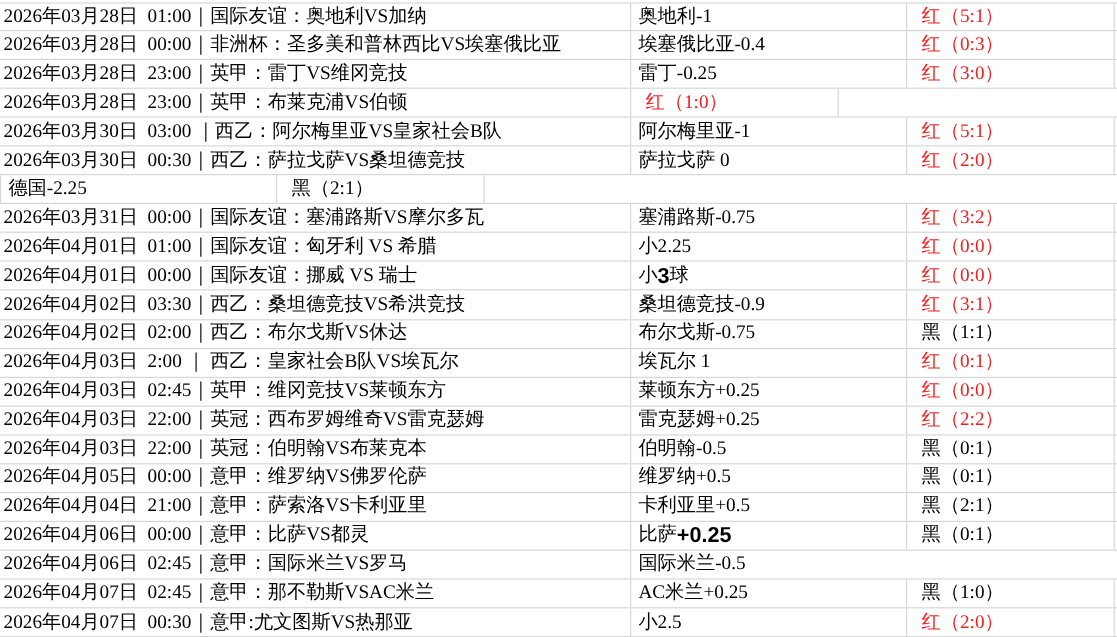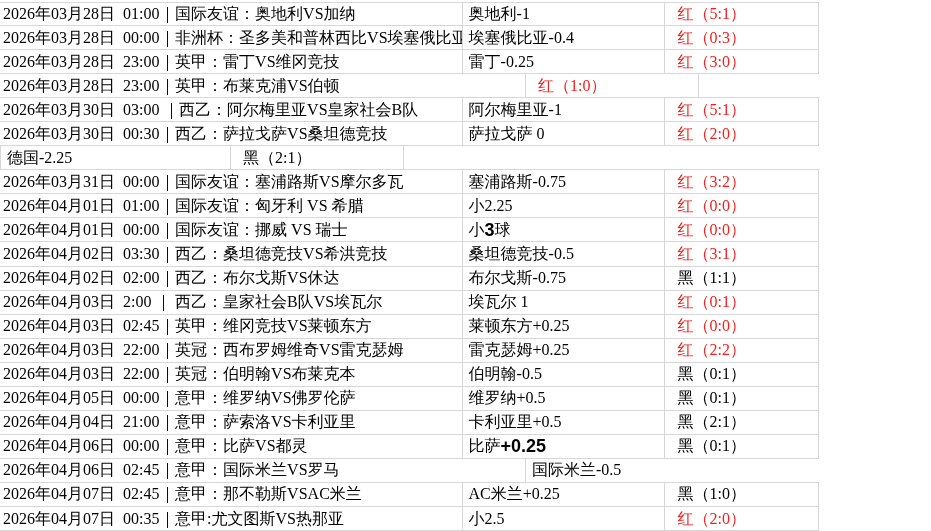--- a/index.html
+++ b/index.html
@@ -6,21 +6,21 @@
   html, body {
     width: 931px; height: 531px;
     background: #ffffff;
     overflow: hidden;
     font-family: "Liberation Serif", "DejaVu Serif", serif;
     font-size: 16px;
     color: var(--black, #000);
   }
   .sheet {
     position: relative;
-    width: 819px; height: 531px;
+    width: 931px; height: 531px;
     padding-top: 2px;
     background: var(--background, #fff);
   }
   .rows .row {
     display: flex;
     height: 24.05px;
     border-bottom: 1px solid var(--gridline, #d7d7d7);
   }
   .rows .row:first-child {
     border-top: 1px solid var(--gridline, #d7d7d7);
@@ -93,21 +93,21 @@
         <div class="cell c-handicap">小2.25</div>
         <div class="cell c-result outcome-red">红（0:0）</div>
       </div>
       <div class="row">
         <div class="cell c-match">2026年04月01日  00:00｜国际友谊：挪威 VS 瑞士</div>
         <div class="cell c-handicap">小<span class="bnum">3</span>球</div>
         <div class="cell c-result outcome-red">红（0:0）</div>
       </div>
       <div class="row">
         <div class="cell c-match">2026年04月02日  03:30｜西乙：桑坦德竞技VS希洪竞技</div>
-        <div class="cell c-handicap">桑坦德竞技-0.5</div>
+        <div class="cell c-handicap">桑坦德竞技-0.9</div>
         <div class="cell c-result outcome-red">红（3:1）</div>
       </div>
       <div class="row">
         <div class="cell c-match">2026年04月02日  02:00｜西乙：布尔戈斯VS休达</div>
         <div class="cell c-handicap">布尔戈斯-0.75</div>
         <div class="cell c-result outcome-black">黑（1:1）</div>
       </div>
       <div class="row">
         <div class="cell c-match">2026年04月03日  2:00 ｜ 西乙：皇家社会B队VS埃瓦尔</div>
         <div class="cell c-handicap">埃瓦尔 1</div>
@@ -146,18 +146,18 @@
       <div class="row">
         <div class="cell c-match">2026年04月06日  02:45｜意甲：国际米兰VS罗马</div>
         <div class="cell c-handicap">国际米兰-0.5</div>
       </div>
       <div class="row">
         <div class="cell c-match">2026年04月07日  02:45｜意甲：那不勒斯VSAC米兰</div>
         <div class="cell c-handicap">AC米兰+0.25</div>
         <div class="cell c-result outcome-black">黑（1:0）</div>
       </div>
       <div class="row">
-        <div class="cell c-match">2026年04月07日  00:35｜意甲:尤文图斯VS热那亚</div>
+        <div class="cell c-match">2026年04月07日  00:30｜意甲:尤文图斯VS热那亚</div>
         <div class="cell c-handicap">小2.5</div>
         <div class="cell c-result outcome-red">红（2:0）</div>
       </div>
     </div>
 </div>
 
 </body></html>

